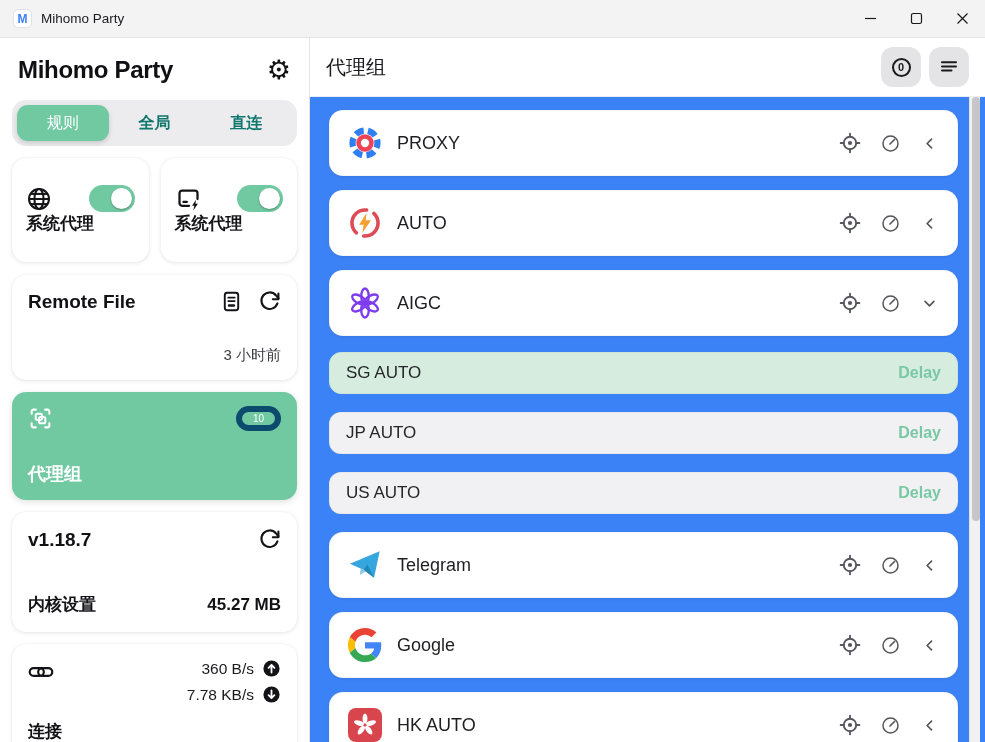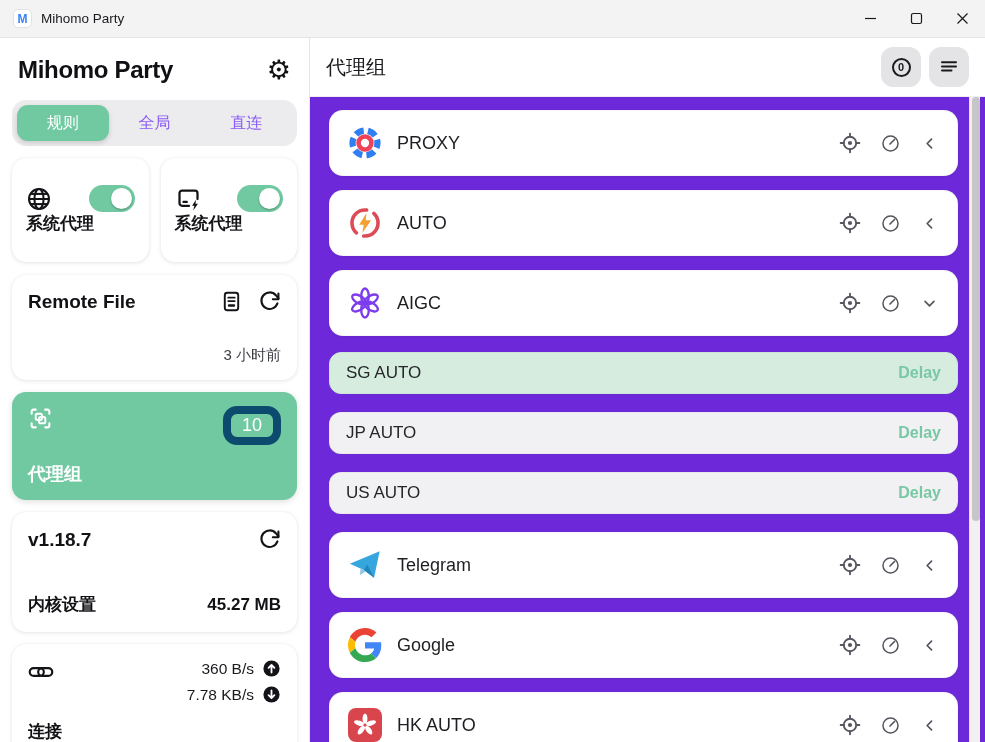--- a/index.html
+++ b/index.html
@@ -25,21 +25,21 @@
 
   
   .side-header { display:flex; align-items:center; padding:18px 6px 16px; }
   .side-title { font-size:24px; font-weight:bold; letter-spacing:-0.3px; color:#101014; }
   .gear-btn { margin-left:auto; border:none; background:transparent; font-size:27px;
     line-height:1; color:#111; cursor:pointer; }
 
   .tabbar { height:46px; background:#ececee; border-radius:14px; padding:5px;
     display:flex; margin-bottom:12px; }
   .tab { flex:1; display:flex; align-items:center; justify-content:center;
-    font-size:16px; color:#8b5cf6; border-radius:11px; cursor:pointer; }
+    font-size:16px; color:#0f766e; border-radius:11px; cursor:pointer;font-weight:bold; }
   .tab.active { background:#71c9a2; color:#fff; font-weight:normal;
     box-shadow:0 2px 5px rgba(0,0,0,.15); }
 
   .card { background:#fff; border-radius:14px;
     box-shadow:0 1px 4px rgba(0,0,0,.10), 0 0 1px rgba(0,0,0,.08); }
 
   .toggle-grid { display:grid; grid-template-columns:1fr 1fr; gap:12px; }
   .toggle-card { height:104px; padding:14px; display:flex; flex-direction:column;
     justify-content:center; cursor:pointer; }
   .toggle-top { display:flex; align-items:center; justify-content:space-between; }
@@ -52,22 +52,22 @@
     flex-direction:column; justify-content:space-between; cursor:pointer; }
   .profile-top { display:flex; align-items:center; }
   .profile-name { font-size:19px; font-weight:bold; color:#121216; }
   .profile-icons { margin-left:auto; display:flex; gap:15px; align-items:center; color:#141418; }
   .profile-updated { text-align:right; font-size:15px; color:#3c3c42; }
 
   .nav-card { margin-top:12px; height:108px; padding:14px 16px; border-radius:14px;
     background:#71c9a2; color:#fff; display:flex; flex-direction:column;
     justify-content:space-between; cursor:pointer; box-shadow:0 2px 6px rgba(0,0,0,.12); }
   .nav-top { display:flex; align-items:flex-start; justify-content:space-between; }
-  .nav-badge { border:8px solid #0c4a6e; border-radius:14px; padding:1px 11px;
-    font-size:18px; color:#fff; }
+  .nav-badge { border:6px solid #0c4a6e; border-radius:14px; padding:1px 11px;
+    font-size:10px; color:#fff; }
   .nav-label { font-size:18px; font-weight:bold; }
 
   .core-card { margin-top:12px; height:120px; padding:16px; display:flex;
     flex-direction:column; justify-content:space-between; cursor:pointer; }
   .core-row { display:flex; align-items:center; justify-content:space-between; }
   .core-version { font-size:19px; font-weight:bold; color:#121216; }
   .core-label { font-size:17px; font-weight:bold; color:#121216; }
   .core-mem { font-size:17px; font-weight:bold; color:#121216; }
 
   .conn-card { margin-top:12px; height:120px; padding:15px 16px; cursor:pointer; }
@@ -82,21 +82,21 @@
     display:flex; align-items:center; padding:0 16px; }
   .main-title { font-size:20px; color:#1b1b1f; }
   .header-actions { margin-left:auto; display:flex; gap:8px; }
   .action-btn { width:40px; height:40px; border:none; border-radius:12px;
     background:#e4e4e7; display:flex; align-items:center; justify-content:center;
     color:#1b1b1f; cursor:pointer; }
   .sort-zero { width:19px; height:19px; border:2.2px solid #1b1b1f; border-radius:50%;
     display:flex; align-items:center; justify-content:center; font-size:11px;
     font-weight:bold; color:#1b1b1f; }
 
-  .content { flex:1; background:#6d28d9; padding:13px 27px 0 19px; overflow:hidden; }
+  .content { flex:1; background:#3b82f6; padding:13px 27px 0 19px; overflow:hidden; }
 
   .group-card { height:66px; border-radius:14px; background:#fff;
     border:1px solid rgba(0,0,0,.04); box-shadow:0 1px 3px rgba(0,0,0,.07);
     display:flex; align-items:center; padding:0 18px; margin-bottom:14px; cursor:pointer; }
   .group-icon { width:34px; height:34px; margin-right:15px; flex:0 0 auto; }
   .group-name { font-size:18px; color:#1f1f23; }
   .group-actions { margin-left:auto; display:flex; align-items:center; gap:19px; color:#55555e; }
   .ga-btn { border:none; background:transparent; color:#55555e; display:flex;
     align-items:center; cursor:pointer; padding:0; }
 

